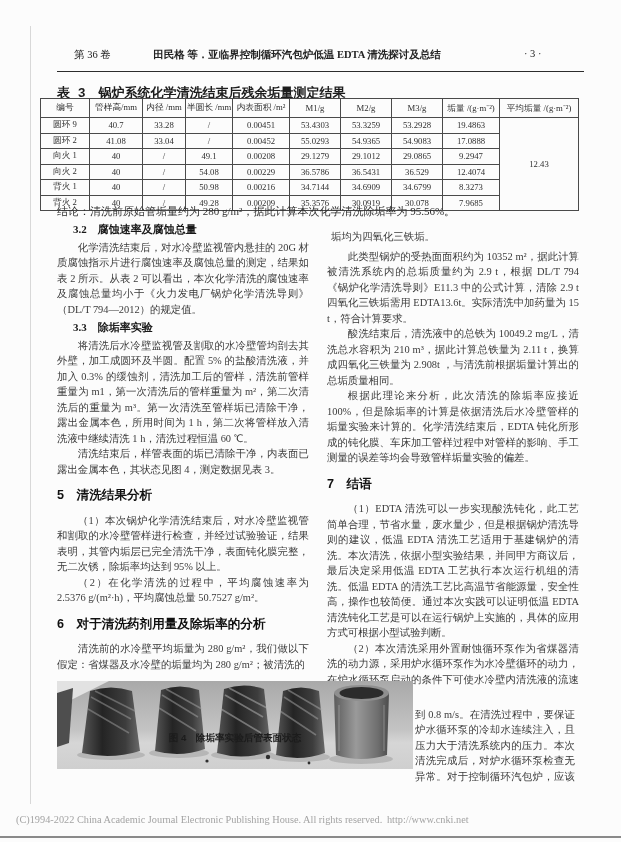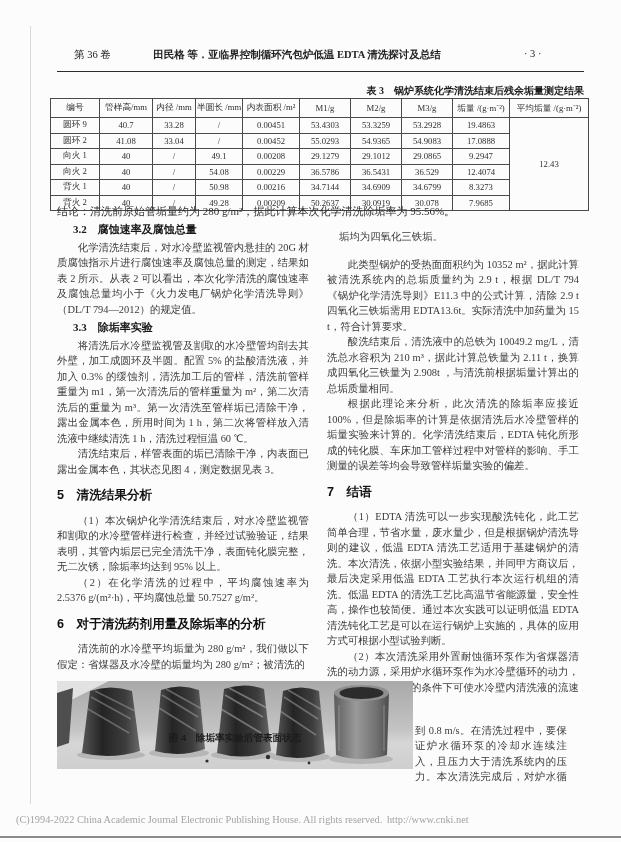--- a/index.html
+++ b/index.html
@@ -8,35 +8,35 @@
   .abs{position:absolute;}
   
   .hdr{top:48px;font-size:10.5px;color:#222;}
   .hdr-vol{left:74px;}
   .hdr-title{left:12px;width:570px;text-align:center;font-weight:bold;}
   .hdr-page{left:524px;}
   .hdr-rule{left:57px;width:527px;top:71px;height:0;border-top:1.6px solid #2c2c2c;}
   .vline{left:30px;top:26px;width:1px;height:778px;background:#d8d8d8;}
   .botline{left:0;top:836px;width:621px;height:2px;background:#8a8a8a;}
   
-  .tbl-caption{left:57px;top:84px;width:527px;text-align:right;font-weight:bold;
-               font-size:10px;color:#1c1c1c;font-family:Liberation Serif, serif;}
-  table.results{position:absolute;left:50px;top:98px;width:538px;border-collapse:collapse;
+  .tbl-caption{left:57px;top:84px;width:527px;text-align:left;font-weight:bold;
+               font-size:13px;color:#1c1c1c;font-family:Liberation Mono, monospace;}
+  table.results{position:absolute;left:40px;top:98px;width:538px;border-collapse:collapse;
                 font-size:8.7px;color:#2e2e2e;table-layout:fixed;}
   table.results th,table.results td{border:1px solid #4a4a4a;text-align:center;
                 padding:1px 1px;overflow:hidden;white-space:nowrap;}
   table.results th{font-weight:normal;height:16px;}
   table.results td{height:12.5px;}
   .tbl-note{left:57px;top:204px;width:527px;font-size:11px;color:#2e2e2e;}
   
   .col{font-size:10.4px;line-height:15.5px;text-align:justify;color:#3a3a3a;}
   .col-left{left:57px;top:219px;width:252px;height:461px;overflow:hidden;}
   .col-right{left:327px;top:219px;width:252px;height:566px;overflow:hidden;}
   .para{text-indent:2em;margin:0;}
-  .para-cont{text-indent:0;margin:12px;}
+  .para-cont{text-indent:0;margin:4px;}
   .h-sub{font-family:Liberation Serif, serif;font-weight:bold;font-size:11px;
          color:#171717;margin:3px 16px 2px;text-align:left;}
   .h-sec{font-family:"Liberation Sans",sans-serif;font-weight:bold;font-size:12.6px;
          color:#111;margin:11px 0 9px;text-align:left;}
   .narrow{margin-left:88px;text-indent:0;}
   
   .fig{left:57px;top:681px;width:356px;height:88px;}
   .fig svg{display:block;}
   .fig-caption{left:57px;top:732px;width:356px;text-align:center;font-weight:bold;
                font-size:9.6px;color:#1c1c1c;font-family:"Liberation Sans",sans-serif;}
@@ -141,21 +141,21 @@
         <td>34.6909</td>
         <td>34.6799</td>
         <td>8.3273</td>
       </tr>
       <tr>
         <td>背火 2</td>
         <td>40</td>
         <td>/</td>
         <td>49.28</td>
         <td>0.00209</td>
-        <td>50.2637</td>
+        <td>35.3576</td>
         <td>30.0919</td>
         <td>30.078</td>
         <td>7.9685</td>
       </tr>
     </tbody>
   </table>
   <div class="abs tbl-note">结论：清洗前原始管垢量约为 280 g/m²，据此计算本次化学清洗除垢率为 95.56%。</div>
 
   <div class="abs col col-left">
     <div class="h-sub">3.2　腐蚀速率及腐蚀总量</div>

